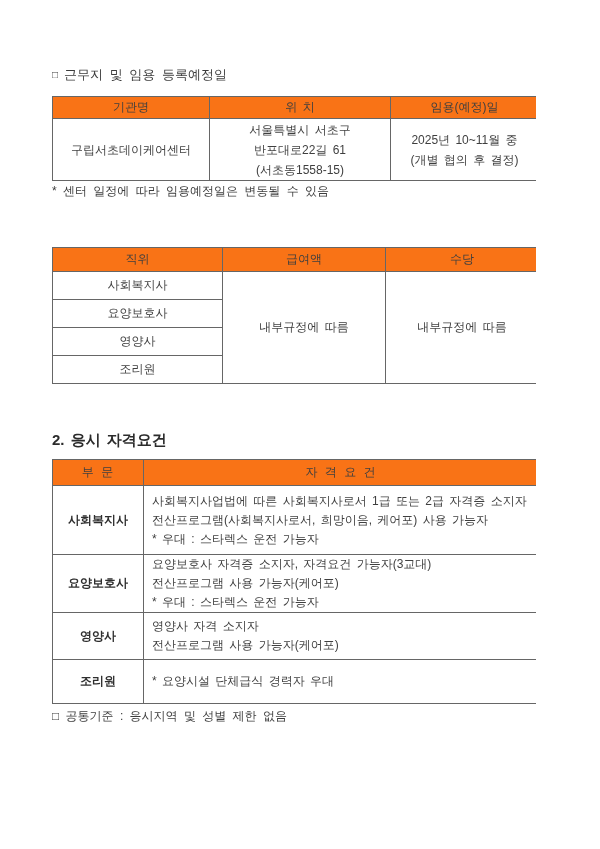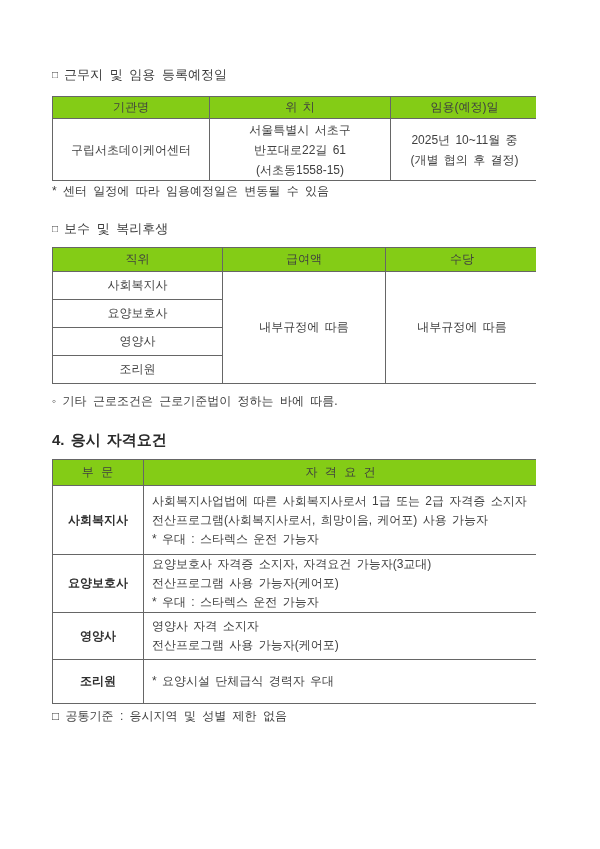--- a/index.html
+++ b/index.html
@@ -53,21 +53,21 @@
     border: 1px solid #666666;
     font-size: 12px;
     font-weight: normal;
     text-align: center;
     vertical-align: middle;
     padding: 0;
     word-spacing: 2px;
     color: #3f3f3f;
   }
   table.doc th {
-    background: #84cc16;
+    background: #f97316;
   }
   .t1 { left: 52px; top: 96px; }
   .t1 th { height: 21px; }
   .t1 td { height: 61px; line-height: 20px; }
 
   .t2 { left: 52px; top: 247px; border-radius: 11px; }
   .t2 th { height: 23px; }
   .t2 td.pos { height: 27px; }
 
   .t3 { left: 52px; top: 459px; }
@@ -124,21 +124,20 @@
       <td>
         <span class="cell-line">2025년 10~11월 중</span>
         <span class="cell-line">(개별 협의 후 결정)</span>
       </td>
     </tr>
   </tbody>
     </table>
 
   <div class="abs note" style="top:184px;">* 센터 일정에 따라 임용예정일은 변동될 수 있음</div>
 
-  <div class="abs sec-heading" style="top:221px;"><span class="box-marker">□</span><span>보수 및 복리후생</span></div>
 
   <table class="doc t2 abs">
     <colgroup>
       <col style="width:170px">
       <col style="width:163px">
       <col style="width:153px">
     </colgroup>
     <tbody>
         <tr>
       <th>직위</th>
@@ -155,23 +154,22 @@
     </tr>
     <tr>
       <td class="pos">영양사</td>
     </tr>
     <tr>
       <td class="pos">조리원</td>
     </tr>
   </tbody>
     </table>
 
-  <div class="abs note" style="top:394px;">◦ 기타 근로조건은 근로기준법이 정하는 바에 따름.</div>
-
-  <div class="abs big-heading" style="top:431px;">4. 응시 자격요건</div>
+
+  <div class="abs big-heading" style="top:431px;">2. 응시 자격요건</div>
 
   <table class="doc t3 abs">
     <colgroup>
       <col style="width:91px">
       <col style="width:395px">
     </colgroup>
     <tbody>
         <tr>
       <th>부 문</th>
       <th>자 격 요 건</th>

